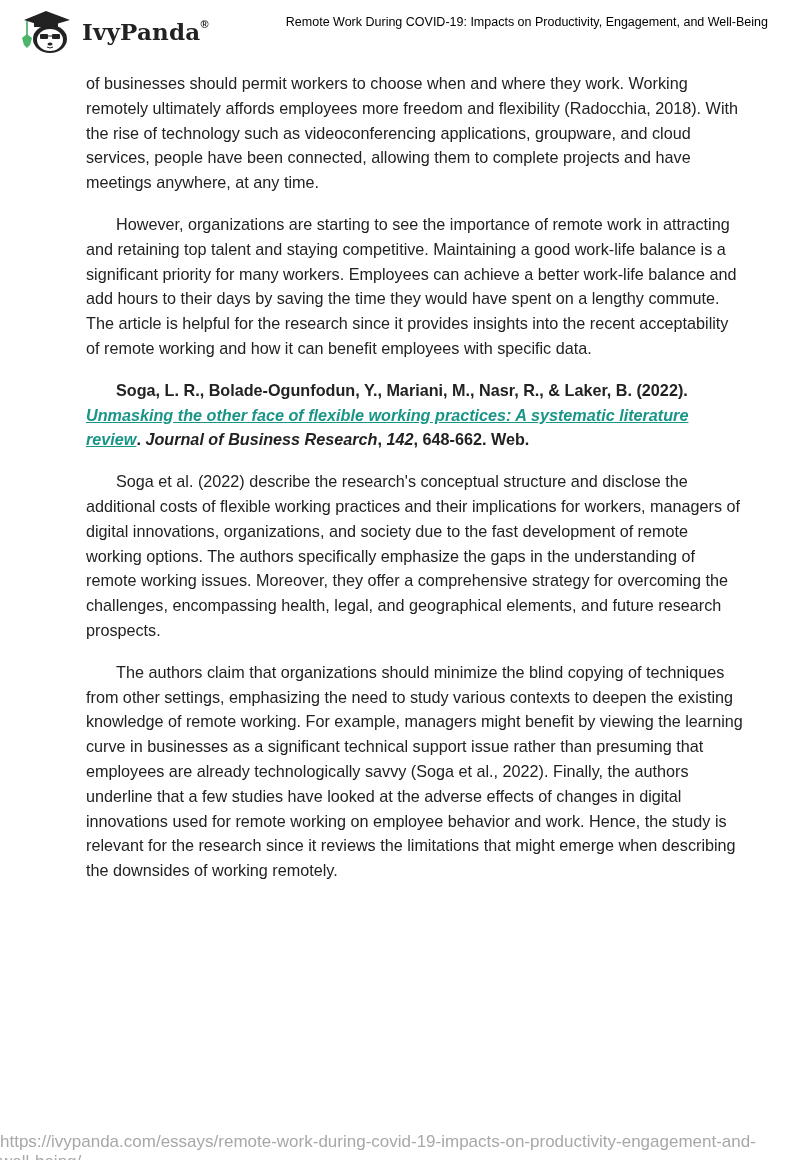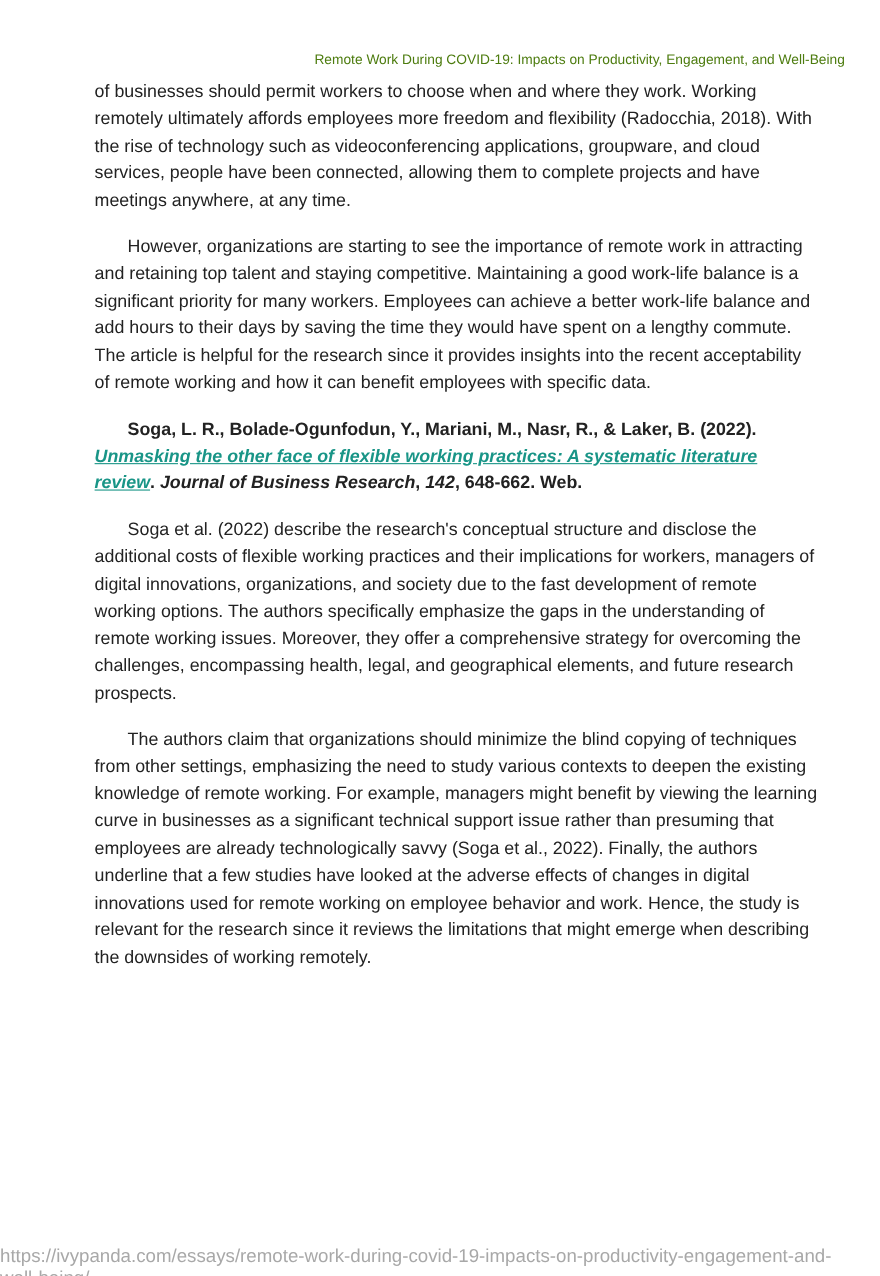--- a/index.html
+++ b/index.html
@@ -21,21 +21,21 @@
       font-family: "DejaVu Serif", serif;
       font-weight: bold;
       font-size: 23px;
       color: #222;
       margin-left: 8px;
       letter-spacing: 0.2px;
     }
     .logo-text sup { font-size: 11px; position: relative; top: -3px; font-family: "Liberation Sans", sans-serif; }
     .doc-title {
       position: absolute; right: 32px; top: 15px;
-      font-size: 12.5px; color: #4d7c0f; margin-top: 32px;
+      font-size: 12.5px; color: #000000;
     }
     .content {
       position: absolute; left: 86px; top: 71px; width: 660px;
       font-size: 16.2px; line-height: 24.8px; color: #222;
     }
     .content p { margin: 0 0 17px 0; }
     .content p.indent { text-indent: 30px; }
     .ref { font-weight: bold; }
     .ref a {
       color: #199587; font-style: italic; text-decoration: underline;
@@ -43,20 +43,41 @@
     .ref .journal { font-style: italic; }
     .footer-url {
       position: absolute; right: 18px; top: 1132px;
       font-size: 17px; color: #a8a8a8;
     }
   </style>
 </head>
 <body>
 
 <div class="header">
+  <div class="logo">
+    <svg width="56" height="46" viewBox="0 0 56 46">
+
+      <polygon points="6,12 28,3 52,12 28,19" fill="#222"></polygon>
+      <rect x="16" y="13" width="24" height="6" fill="#222"></rect>
+
+      <line x1="9" y1="13" x2="9" y2="30" stroke="#3aa35a" stroke-width="1.5"></line>
+      <path d="M4,30 L9,26 L14,30 L12,37 L9,40 L6,37 Z" fill="#4cb56a"></path>
+
+      <ellipse cx="32" cy="31" rx="17" ry="14" fill="#222"></ellipse>
+      <ellipse cx="32" cy="32" rx="13" ry="11" fill="#fff"></ellipse>
+
+      <rect x="22" y="26" width="8" height="5" rx="1" fill="#222"></rect>
+      <rect x="34" y="26" width="8" height="5" rx="1" fill="#222"></rect>
+      <line x1="30" y1="28" x2="34" y2="28" stroke="#222" stroke-width="1"></line>
+
+      <ellipse cx="32" cy="36" rx="2.5" ry="1.6" fill="#222"></ellipse>
+      <path d="M29,39 Q32,41 35,39" stroke="#222" stroke-width="1" fill="none"></path>
+    </svg>
+    <span class="logo-text"><span>IvyPanda</span><sup>®</sup></span>
+  </div>
   <div class="doc-title">Remote Work During COVID-19: Impacts on Productivity, Engagement, and Well-Being</div>
 </div>
 
 <div class="content">
   <p>of businesses should permit workers to choose when and where they work. Working remotely ultimately affords employees more freedom and flexibility (Radocchia, 2018). With the rise of technology such as videoconferencing applications, groupware, and cloud services, people have been connected, allowing them to complete projects and have meetings anywhere, at any time.</p>
   <p class="indent">However, organizations are starting to see the importance of remote work in attracting and retaining top talent and staying competitive. Maintaining a good work-life balance is a significant priority for many workers. Employees can achieve a better work-life balance and add hours to their days by saving the time they would have spent on a lengthy commute. The article is helpful for the research since it provides insights into the recent acceptability of remote working and how it can benefit employees with specific data.</p>
   <p class="indent ref"><span>Soga, L. R., Bolade-Ogunfodun, Y., Mariani, M., Nasr, R., &amp; Laker, B. (2022).</span> <a>Unmasking the other face of flexible working practices: A systematic literature review</a><span>. </span><span class="journal">Journal of Business Research</span><span>, </span><span class="journal">142</span><span>, 648-662. Web.</span></p>
   <p class="indent">Soga et al. (2022) describe the research's conceptual structure and disclose the additional costs of flexible working practices and their implications for workers, managers of digital innovations, organizations, and society due to the fast development of remote working options. The authors specifically emphasize the gaps in the understanding of remote working issues. Moreover, they offer a comprehensive strategy for overcoming the challenges, encompassing health, legal, and geographical elements, and future research prospects.</p>
   <p class="indent">The authors claim that organizations should minimize the blind copying of techniques from other settings, emphasizing the need to study various contexts to deepen the existing knowledge of remote working. For example, managers might benefit by viewing the learning curve in businesses as a significant technical support issue rather than presuming that employees are already technologically savvy (Soga et al., 2022). Finally, the authors underline that a few studies have looked at the adverse effects of changes in digital innovations used for remote working on employee behavior and work. Hence, the study is relevant for the research since it reviews the limitations that might emerge when describing the downsides of working remotely.</p>
 </div>

